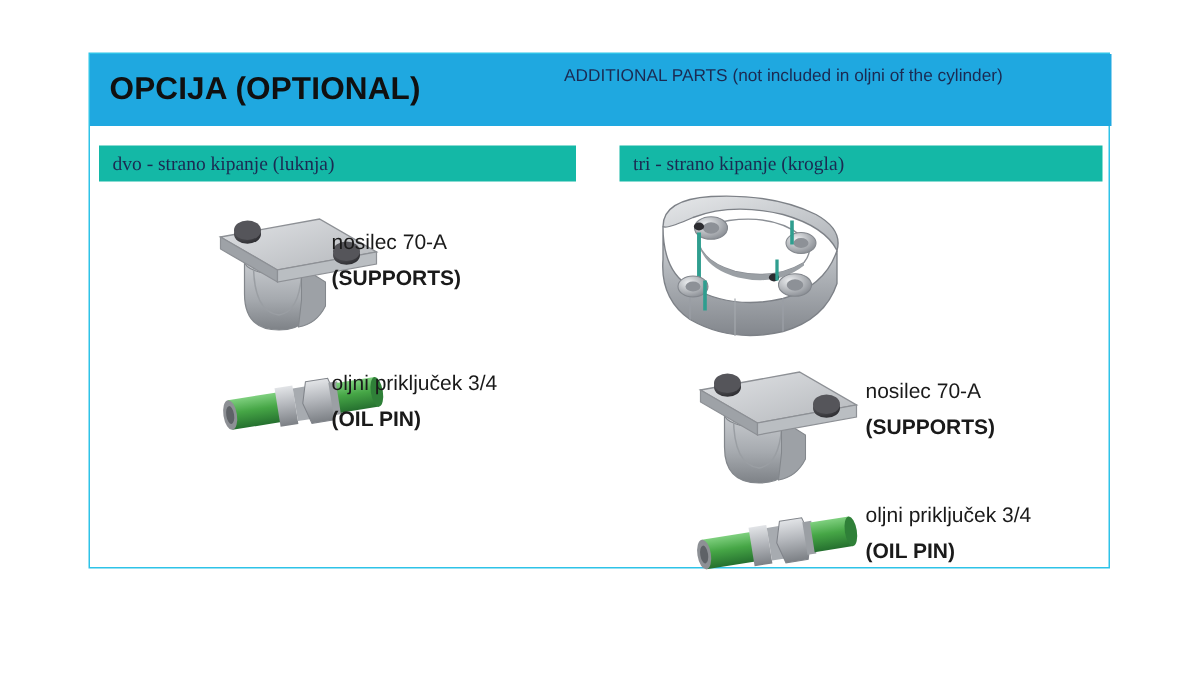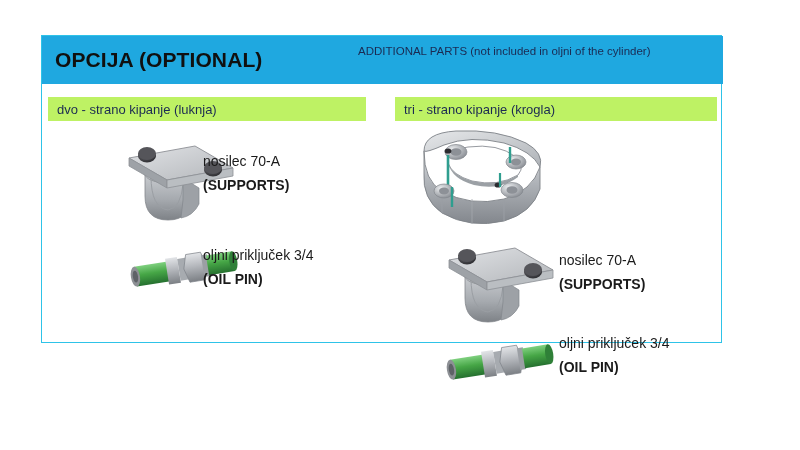--- a/index.html
+++ b/index.html
@@ -7,22 +7,22 @@
     width:800px;height:450px;
     background:#ffffff;
     font-family:"Liberation Sans", sans-serif;
     overflow:hidden;
   }
   .sheet{position:absolute;left:0;top:0;width:800px;height:450px;background:#fff;}
 
   
   .frame{
     position:absolute;
-    left:41px; top:35px;
-    width:681px; height:308px;
+    left:59px; top:35px;
+    width:681px; height:344px;
     border:1.6px solid #2ec3e8;
     box-sizing:border-box;
     background:#ffffff;
   }
 
   
   .titlebar{
     position:absolute;
     left:0px; top:0px;
     width:681px; height:48px;
@@ -45,23 +45,23 @@
     font-size:11.5px;
     line-height:16px;
     white-space:nowrap;
   }
   .title-sub .l2{font-size:11.5px;}
 
   
   .secbar{
     position:absolute;
     height:24px;
-    background:#bef264;
+    background:#14b8a6;
     box-sizing:border-box;
-    display:flex;align-items:center;
+    display:flex;align-items:center;font-family:Liberation Serif, serif;
   }
   .secbar span{
     font-size:13px;
     color:#1b2a52;
     margin-left:9px;
     white-space:nowrap;
   }
   #secbar-left{left:6px; top:61px; width:318px;}
   #secbar-right{left:353px; top:61px; width:322px;}
 

